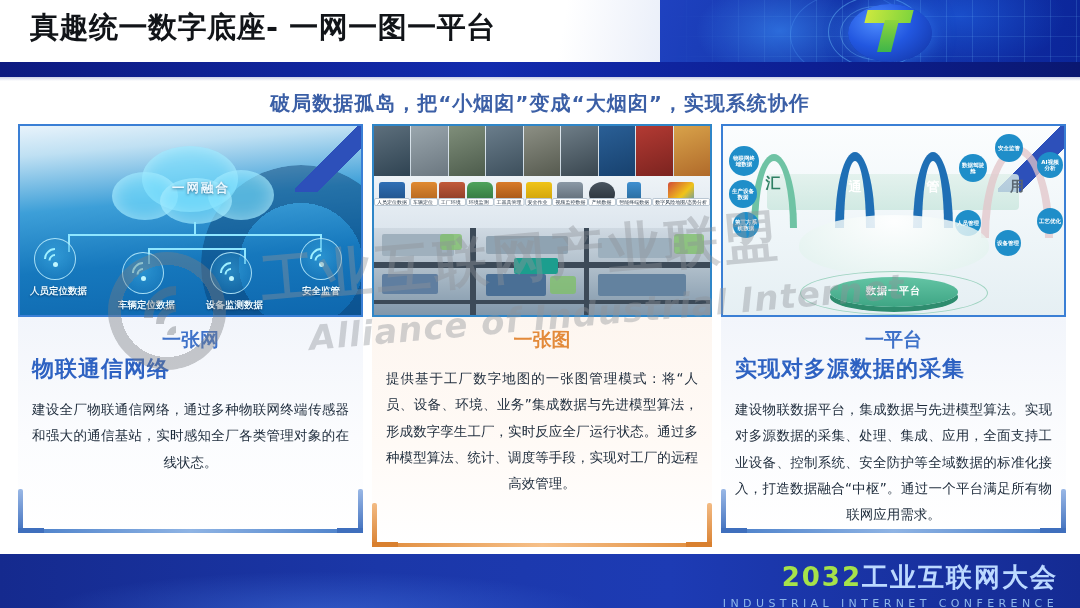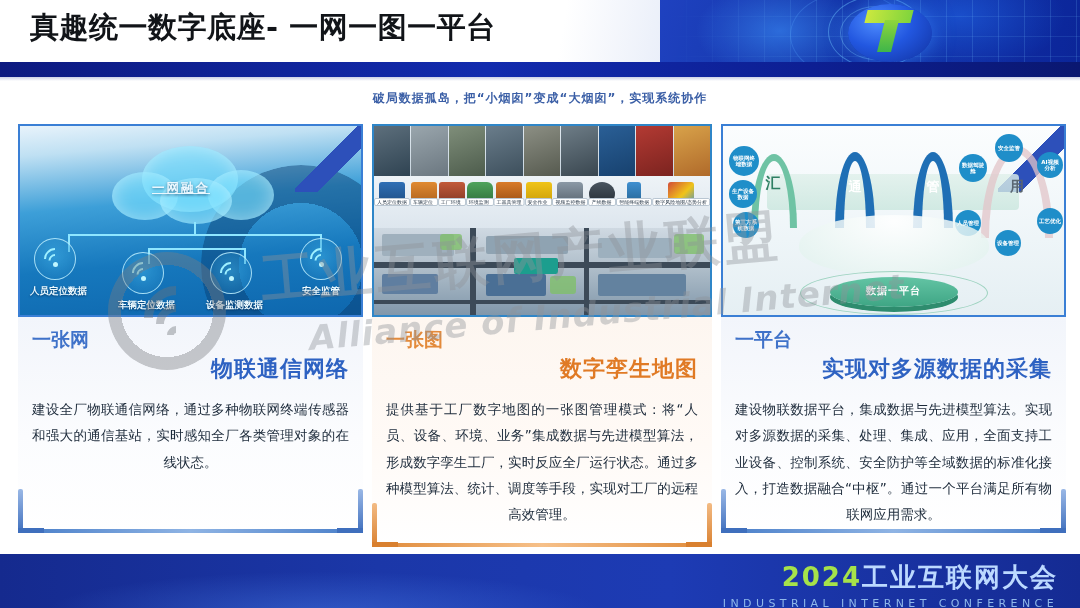--- a/index.html
+++ b/index.html
@@ -68,21 +68,21 @@
     background: linear-gradient(90deg,#0d1a80 0%,#122bae 45%,#0d1f93 75%,#0a1770 100%);
   }
   .hdr-band-shadow {
     position: absolute; left: 0; top: 77px; width: 1080px; height: 4px;
     background: linear-gradient(180deg, rgba(20,40,140,.22), rgba(20,40,140,0));
   }
 
   
   .subtitle {
     position: absolute; left: 0; top: 90px; width: 1080px; text-align: center;
-    font-size: 12px; font-weight: 600; color: #3b5fa6; letter-spacing: 1px;
+    font-size: 20px; font-weight: 600; color: #3b5fa6; letter-spacing: 1px;
   }
 
   
   .watermark {
     position: absolute; left: 90px; top: 216px; width: 830px; height: 170px;
     pointer-events: none; z-index: 30; opacity: .40;
   }
   .wm-logo { position: absolute; left: 10px; top: 26px; width: 150px; height: 140px; }
   .wm-gear {
     position: absolute; left: 8px; top: 10px; width: 118px; height: 118px; border-radius: 50%;
@@ -146,22 +146,22 @@
 
   .frame-orange .f-bottom { position:absolute; left:6px; right:6px; bottom:0; height:4px;
     background: linear-gradient(90deg,#e08c3c,#f6c089,#e08c3c); }
   .frame-orange .f-l { position:absolute; left:0; bottom:0; width:5px; height:44px;
     background: linear-gradient(180deg,#f3bb84,#d9802f); border-radius:2px; }
   .frame-orange .f-r { position:absolute; right:0; bottom:0; width:5px; height:44px;
     background: linear-gradient(180deg,#f3bb84,#d9802f); border-radius:2px; }
   .frame-orange .f-lc { position:absolute; left:0; bottom:0; width:26px; height:5px; background:#d9802f; }
   .frame-orange .f-rc { position:absolute; right:0; bottom:0; width:26px; height:5px; background:#d9802f; }
 
-  .card-h1 { text-align: left; font-size: 19px; font-weight: 700; margin-top: 4px; }
-  .card-h2 { text-align: right; font-size: 22px; font-weight: 800; margin-top: 1px; letter-spacing: 1px; }
+  .card-h1 { text-align: center; font-size: 19px; font-weight: 700; margin-top: 4px; }
+  .card-h2 { text-align: left; font-size: 22px; font-weight: 800; margin-top: 1px; letter-spacing: 1px; }
   .blue-h1 { color: #3f72c9; }
   .blue-h2 { color: #2e62c2; }
   .orange-h1 { color: #e38a3a; }
   .orange-h2 { color: #e07a25; }
   .card-text {
     margin-top: 12px; font-size: 13.5px; line-height: 1.95; color: #1c2a3a;
     text-align: justify; text-align-last: center; text-justify: inter-ideograph;
   }
 
   
@@ -299,21 +299,21 @@
       <div class="card-img">
         <div class="c1-bg"></div>
         <div class="c1-gear"></div>
         <div class="c1-corner"></div>
         <div class="c1-cloud">
           <div class="b b1"></div>
             <div class="b b2"></div>
             <div class="b b3"></div>
             <div class="b b4"></div>
         </div>
-        <div class="c1-cloud-lbl" style="left:80px;top:54px;text-decoration:underline;">一网融合</div>
+        <div class="c1-cloud-lbl" style="left:100px;top:54px;">一网融合</div>
         <div class="c1-conn">
           <div class="v" style="left:144px; top:0px; height:12px;"></div>
           <div class="h" style="left:18px;  top:12px; width:252px;"></div>
           <div class="v" style="left:18px;  top:12px; height:18px;"></div>
           <div class="v" style="left:270px; top:12px; height:18px;"></div>
           <div class="h" style="left:98px;  top:26px; width:96px;"></div>
           <div class="v" style="left:98px;  top:26px; height:16px;"></div>
           <div class="v" style="left:194px; top:26px; height:16px;"></div>
         </div>
         <div class="c1-nodes">
@@ -441,21 +441,20 @@
           <div class="blk" style="left:224px;top:10px;width:74px;height:20px;background:#9db0be"></div>
           <div class="blk" style="left:224px;top:46px;width:88px;height:22px;background:#63829f"></div>
           <div class="grn" style="left:176px;top:48px;width:26px;height:18px"></div>
           <div class="grn" style="left:66px;top:6px;width:22px;height:16px"></div>
           <div class="grn" style="left:300px;top:6px;width:30px;height:20px"></div>
           <div class="blk" style="left:140px;top:30px;width:44px;height:16px;background:#1c9e8e"></div>
         </div>
       </div>
       <div class="card-body">
         <div class="card-h1 orange-h1">一张图</div>
-        <div class="card-h2 orange-h2">数字孪生地图</div>
         <div class="card-text">提供基于工厂数字地图的一张图管理模式：将“人员、设备、环境、业务”集成数据与先进模型算法，形成数字孪生工厂，实时反应全厂运行状态。通过多种模型算法、统计、调度等手段，实现对工厂的远程高效管理。</div>
         <div class="card-frame frame-orange">
           <div class="f-bottom"></div>
             <div class="f-l"></div>
             <div class="f-r"></div>
           <div class="f-lc"></div>
             <div class="f-rc"></div>
         </div>
       </div>
     </div>
@@ -525,19 +524,19 @@
           <b></b>
         </div>
     </div>
     <div class="wm-cn">工业互联网产业联盟</div>
     <div class="wm-en">Alliance of Industrial Internet</div>
   </div>
 
   <div class="footer">
     <div class="f-logo">
       <div class="f-main">
-        <span class="f-year">2024</span><span class="f-cn">工业互联网大会</span>
+        <span class="f-year">2032</span><span class="f-cn">工业互联网大会</span>
       </div>
       <div class="f-sub">INDUSTRIAL INTERNET CONFERENCE</div>
     </div>
   </div>
 
 </div>
 
 </body></html>

